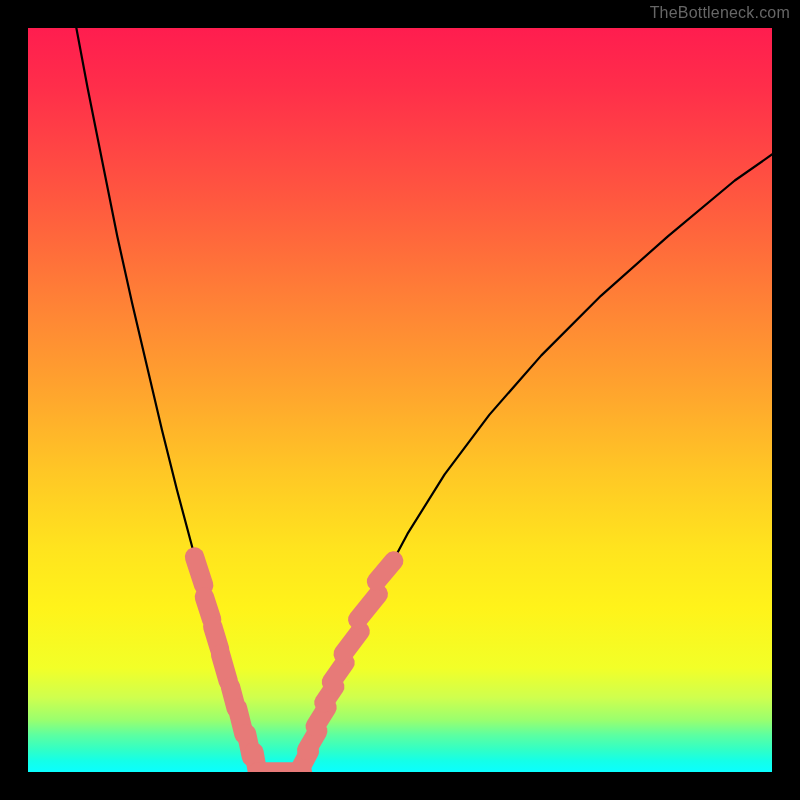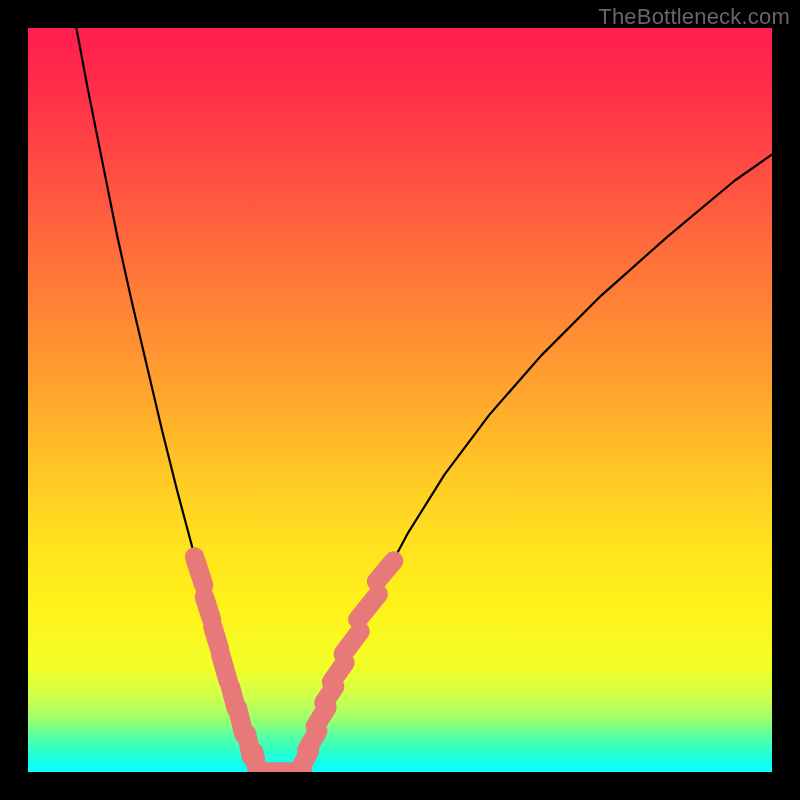--- a/index.html
+++ b/index.html
@@ -51,21 +51,21 @@
   }
   svg.curves {
     position: absolute;
     inset: 0;
   }
   .watermark {
     position: absolute;
     top: 4px;
     right: 10px;
     color: #666;
-    font-size: 22px;
+    font-size: 16px;
     letter-spacing: 0.2px;
     font-weight: 400;
     user-select: none;
   }
 </style>
 </head>
 <body>
 
 <div class="frame">
   <div class="plot">

